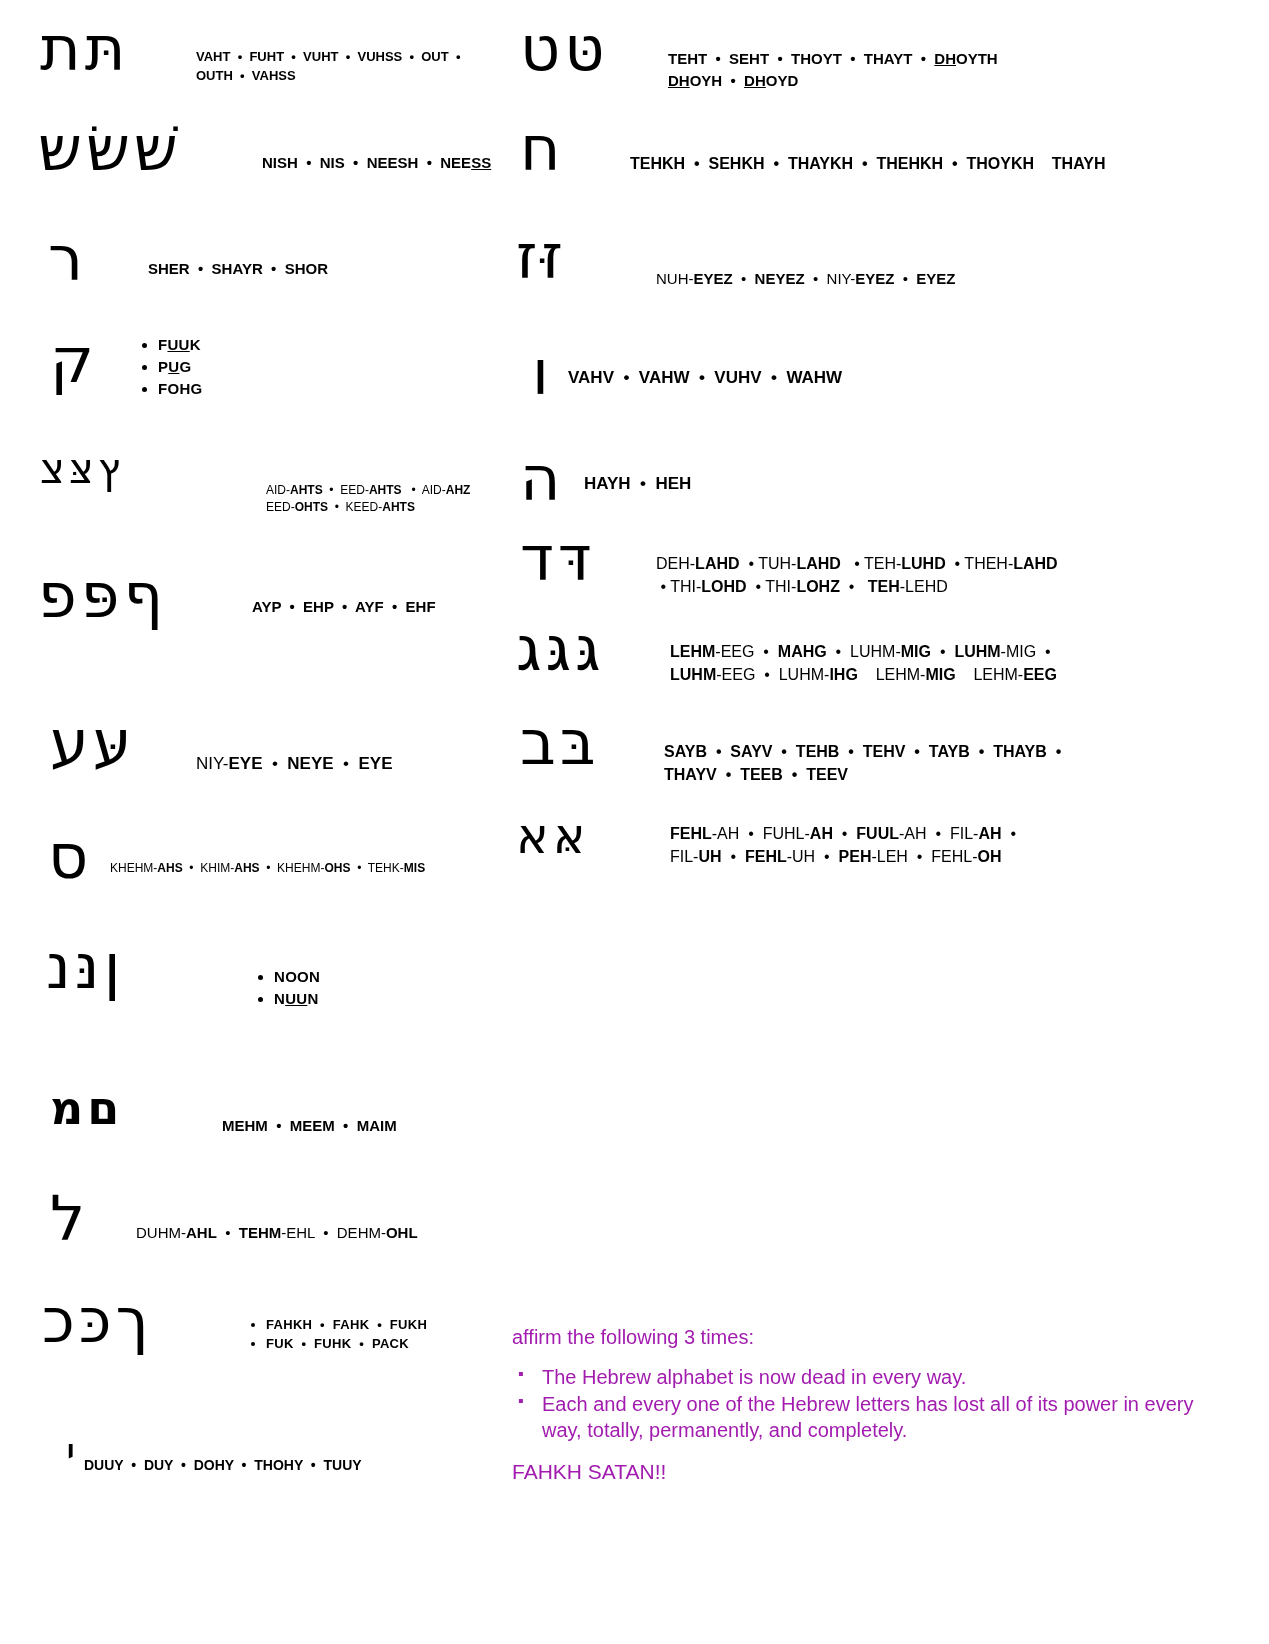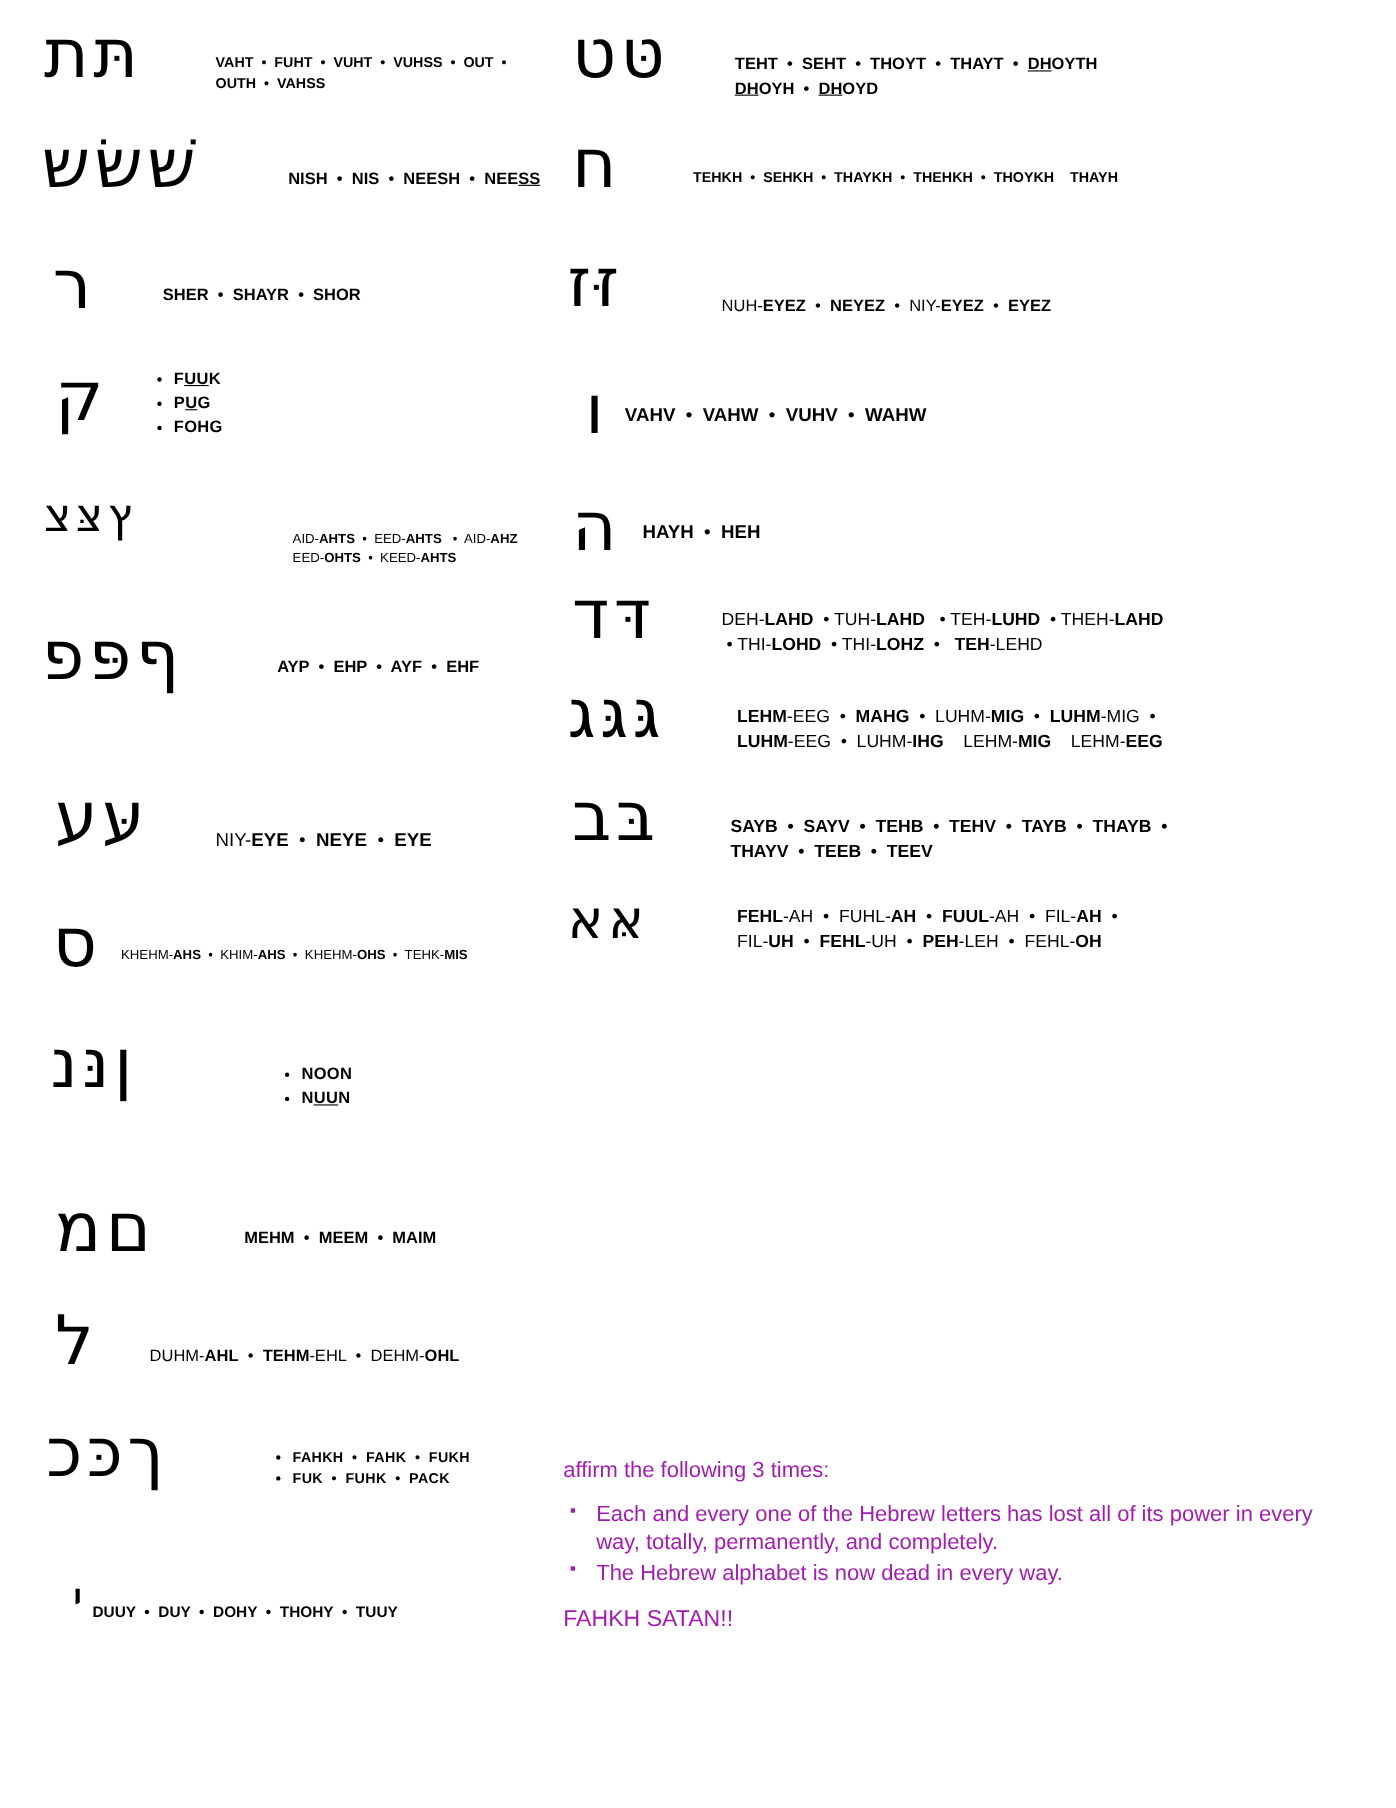--- a/index.html
+++ b/index.html
@@ -108,54 +108,54 @@
       <div class="pron" style="position: absolute; left: 196px; top: 752px; width: 260px; font-size: 17px; line-height: 1.45;">NIY-<b>EYE</b> &nbsp;•&nbsp; <b>NEYE</b> &nbsp;•&nbsp; <b>EYE</b></div>
       <div class="glyphs" style="position: absolute; left: 28px; top: 826px; font-size: 62px;">ס</div>
       <div class="pron" style="position: absolute; left: 110px; top: 860px; width: 340px; font-size: 12px; line-height: 1.45;">KHEHM-<b>AHS</b> &nbsp;•&nbsp; KHIM-<b>AHS</b> &nbsp;•&nbsp; KHEHM-<b>OHS</b> &nbsp;•&nbsp; TEHK-<b>MIS</b></div>
       <div class="glyphs" style="position: absolute; left: 26px; top: 936px; font-size: 62px;">ןנּנ</div>
       <div class="pron" style="position: absolute; left: 252px; top: 962px; width: 200px; font-size: 15px; line-height: 1.45;">
         <ul class="bullets">
           <li>NOON</li>
           <li>N<u>UU</u>N</li>
         </ul>
       </div>
-      <div class="glyphs" style="position: absolute; left: 30px; top: 1085px; font-size: 62px;">םמ</div>
+      <div class="glyphs" style="position: absolute; left: 30px; top: 1085px; font-size: 46px; font-weight: bold;">םמ</div>
       <div class="pron" style="position: absolute; left: 222px; top: 1115px; width: 250px; font-size: 15px; line-height: 1.45; font-weight: bold;">MEHM &nbsp;•&nbsp; MEEM &nbsp;•&nbsp; MAIM</div>
       <div class="glyphs" style="position: absolute; left: 30px; top: 1188px; font-size: 62px;">ל</div>
       <div class="pron" style="position: absolute; left: 136px; top: 1222px; width: 370px; font-size: 15px; line-height: 1.45;">DUHM-<b>AHL</b> &nbsp;•&nbsp; <b>TEHM</b>-EHL &nbsp;•&nbsp; DEHM-<b>OHL</b></div>
       <div class="glyphs" style="position: absolute; left: 22px; top: 1290px; font-size: 62px;">ךכּכ</div>
       <div class="pron" style="position: absolute; left: 244px; top: 1312px; width: 220px; font-size: 13px; line-height: 1.45;">
         <ul class="bullets">
           <li>FAHKH &nbsp;•&nbsp; FAHK &nbsp;•&nbsp; FUKH</li>
           <li>FUK &nbsp;•&nbsp; FUHK &nbsp;•&nbsp; PACK</li>
         </ul>
       </div>
       <div class="glyphs" style="position: absolute; left: 46px; top: 1432px; font-size: 42px;">י</div>
       <div class="pron" style="position: absolute; left: 84px; top: 1455px; width: 340px; font-size: 14px; line-height: 1.45; font-weight: bold;">DUUY &nbsp;•&nbsp; DUY &nbsp;•&nbsp; DOHY &nbsp;•&nbsp; THOHY &nbsp;•&nbsp; TUUY</div>
       <div class="glyphs" style="position: absolute; left: 500px; top: 18px; font-size: 62px;">טּט</div>
       <div class="pron" style="position: absolute; left: 668px; top: 48px; width: 420px; font-size: 15px; line-height: 1.45; font-weight: bold;">TEHT &nbsp;•&nbsp; SEHT &nbsp;•&nbsp; THOYT &nbsp;•&nbsp; THAYT &nbsp;•&nbsp; <u>DH</u>OYTH<br><u>DH</u>OYH &nbsp;•&nbsp; <u>DH</u>OYD</div>
       <div class="glyphs" style="position: absolute; left: 500px; top: 118px; font-size: 62px;">ח</div>
-      <div class="pron" style="position: absolute; left: 630px; top: 152px; width: 480px; font-size: 13px; line-height: 1.45; font-weight: bold;">TEHKH &nbsp;•&nbsp; SEHKH &nbsp;•&nbsp; THAYKH &nbsp;•&nbsp; THEHKH &nbsp;•&nbsp; THOYKH &nbsp;&nbsp; THAYH</div>
+      <div class="pron" style="position: absolute; left: 630px; top: 152px; width: 480px; font-size: 16px; line-height: 1.45; font-weight: bold;">TEHKH &nbsp;•&nbsp; SEHKH &nbsp;•&nbsp; THAYKH &nbsp;•&nbsp; THEHKH &nbsp;•&nbsp; THOYKH &nbsp;&nbsp; THAYH</div>
       <div class="glyphs" style="position: absolute; left: 496px; top: 226px; font-size: 62px;">זּז</div>
       <div class="pron" style="position: absolute; left: 656px; top: 268px; width: 400px; font-size: 15px; line-height: 1.45;">NUH-<b>EYEZ</b> &nbsp;•&nbsp; <b>NEYEZ</b> &nbsp;•&nbsp; NIY-<b>EYEZ</b> &nbsp;•&nbsp; <b>EYEZ</b></div>
       <div class="glyphs" style="position: absolute; left: 512px; top: 342px; font-size: 62px;">ו</div>
       <div class="pron" style="position: absolute; left: 568px; top: 366px; width: 380px; font-size: 17px; line-height: 1.45; font-weight: bold;">VAHV &nbsp;•&nbsp; VAHW &nbsp;•&nbsp; VUHV &nbsp;•&nbsp; WAHW</div>
       <div class="glyphs" style="position: absolute; left: 500px; top: 448px; font-size: 62px;">ה</div>
       <div class="pron" style="position: absolute; left: 584px; top: 472px; width: 240px; font-size: 17px; line-height: 1.45; font-weight: bold;">HAYH &nbsp;•&nbsp; HEH</div>
       <div class="glyphs" style="position: absolute; left: 500px; top: 528px; font-size: 62px;">דּד</div>
       <div class="pron" style="position: absolute; left: 656px; top: 552px; width: 480px; font-size: 16px; line-height: 1.45;">DEH-<b>LAHD</b> &nbsp;• TUH-<b>LAHD</b> &nbsp;&nbsp;• TEH-<b>LUHD</b> &nbsp;• THEH-<b>LAHD</b><br>&nbsp;• THI-<b>LOHD</b> &nbsp;• THI-<b>LOHZ</b> &nbsp;• &nbsp; <b>TEH</b>-LEHD</div>
       <div class="glyphs" style="position: absolute; left: 496px; top: 618px; font-size: 62px;">גּגּג</div>
       <div class="pron" style="position: absolute; left: 670px; top: 640px; width: 470px; font-size: 16px; line-height: 1.45;"><b>LEHM</b>-EEG &nbsp;•&nbsp; <b>MAHG</b> &nbsp;•&nbsp; LUHM-<b>MIG</b> &nbsp;•&nbsp; <b>LUHM</b>-MIG &nbsp;•<br><b>LUHM</b>-EEG &nbsp;•&nbsp; LUHM-<b>IHG</b> &nbsp;&nbsp; LEHM-<b>MIG</b> &nbsp;&nbsp; LEHM-<b>EEG</b></div>
       <div class="glyphs" style="position: absolute; left: 500px; top: 712px; font-size: 62px;">בּב</div>
       <div class="pron" style="position: absolute; left: 664px; top: 740px; width: 470px; font-size: 16px; line-height: 1.45; font-weight: bold;">SAYB &nbsp;•&nbsp; SAYV &nbsp;•&nbsp; TEHB &nbsp;•&nbsp; TEHV &nbsp;•&nbsp; TAYB &nbsp;•&nbsp; THAYB &nbsp;•<br>THAYV &nbsp;•&nbsp; TEEB &nbsp;•&nbsp; TEEV</div>
       <div class="glyphs" style="position: absolute; left: 496px; top: 812px; font-size: 49px;">אּא</div>
       <div class="pron" style="position: absolute; left: 670px; top: 822px; width: 470px; font-size: 16px; line-height: 1.45;"><b>FEHL</b>-AH &nbsp;•&nbsp; FUHL-<b>AH</b> &nbsp;•&nbsp; <b>FUUL</b>-AH &nbsp;•&nbsp; FIL-<b>AH</b> &nbsp;•<br>FIL-<b>UH</b> &nbsp;•&nbsp; <b>FEHL</b>-UH &nbsp;•&nbsp; <b>PEH</b>-LEH &nbsp;•&nbsp; FEHL-<b>OH</b></div>
     </div>
 
   <div class="affirm">
     <p class="lead">affirm the following 3 times:</p>
     <ul>
+      <li>The Hebrew alphabet is now dead in every way.</li>
       <li>Each and every one of the Hebrew letters has lost all of its power in every way, totally, permanently, and completely.</li>
-      <li>The Hebrew alphabet is now dead in every way.</li>
     </ul>
     <p class="hail">FAHKH SATAN!!</p>
   </div>
 </div>
 
 </body></html>

